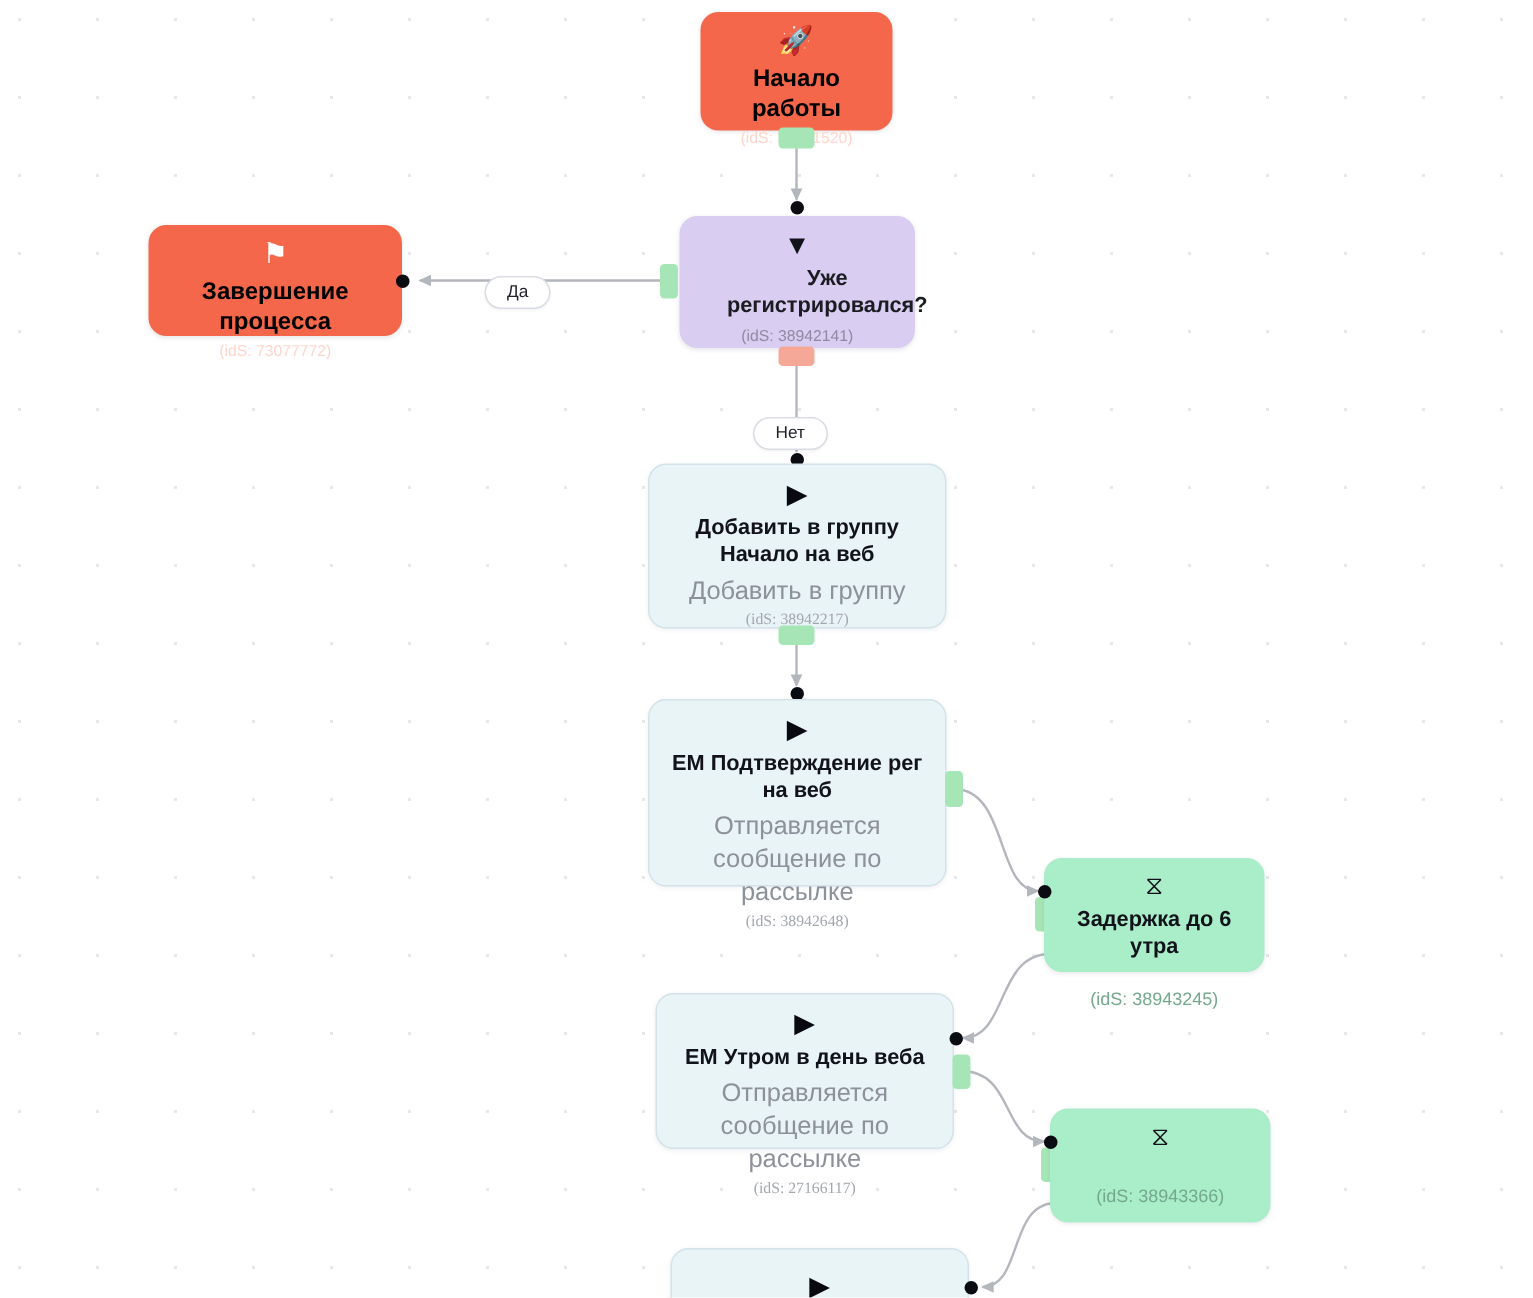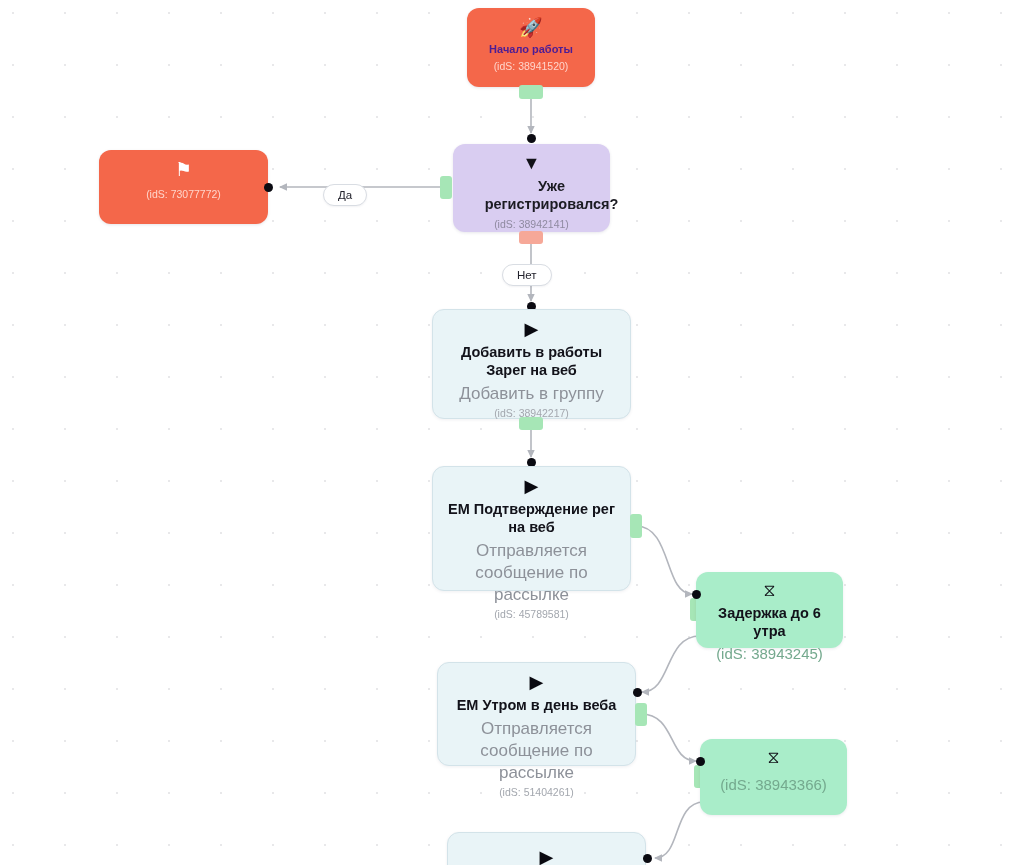--- a/index.html
+++ b/index.html
@@ -40,51 +40,51 @@
   }
   .node .nid{
     line-height:1.3;
   }
 
   
   .n-orange{
     background:#f4674a;
     box-shadow:0 1px 3px rgba(60,60,90,.13);
   }
-  .n-orange .ntitle{color:#4c1d95;font-size:11px;}
+  .n-orange .ntitle{color:#000000;font-size:16px;}
   .n-orange .nid{color:#ffd5cb;font-size:10.5px;margin-top:3px;}
   .n-orange .nicon{color:#ffffff;font-size:19px;}
 
   
   .n-purple{
     background:#d9cdf1;
     box-shadow:0 1px 3px rgba(60,60,90,.12);
   }
   .n-purple .ntitle{color:#1b1b22;font-size:14.5px;margin-left:40px;}
   .n-purple .nid{color:#8f8aa0;font-size:10.5px;margin-top:4px;}
   .n-purple .nicon{color:#111118;font-size:18px;}
 
   
   .n-blue{
     background:#e9f4f7;
     border:1px solid #d3e3e9;
     box-shadow:0 1px 3px rgba(60,60,90,.08);
   }
   .n-blue .ntitle{color:#12121a;font-size:14.5px;}
   .n-blue .nsub{color:#8d9199;font-size:17px;margin-top:3px;}
-  .n-blue .nid{color:#a3a7ae;font-size:10.5px;margin-top:2px;}
+  .n-blue .nid{color:#a3a7ae;font-size:10.5px;margin-top:2px;font-family:Liberation Serif, serif;}
   .n-blue .nicon{color:#090910;font-size:18px;}
 
   
   .n-green{
     background:#a9edc9;
     box-shadow:0 1px 3px rgba(60,60,90,.1);
   }
   .n-green .ntitle{color:#12121a;font-size:14.5px;}
-  .n-green .nid{color:#74a98e;font-size:15px;margin-top:3px;}
+  .n-green .nid{color:#74a98e;font-size:12px;margin-top:18px;}
   .n-green .nicon{color:#111118;font-size:17px;}
 
   
   .handle{position:absolute;border-radius:3px;}
   .h-green{background:#a6e6b6;}
   .h-pink{background:#f6a898;}
   .h-dot{position:absolute;width:9px;height:9px;border-radius:50%;background:#0b0b12;}
 
   
   .elabel{
@@ -130,67 +130,68 @@
 
   <div class="node n-orange" style="left:467px;top:8px;width:128px;height:79px;">
     <span class="nicon">🚀</span>
     <span class="ntitle">Начало работы</span>
     <span class="nid">(idS: 38941520)</span>
   </div>
   <div class="handle h-green" style="left:519px;top:85px;width:24px;height:14px;"></div>
 
   <div class="node n-orange" style="left:99px;top:150px;width:169px;height:74px;">
     <span class="nicon">⚑</span>
+    <span class="ntitle">Завершение процесса</span>
     <span class="nid">(idS: 73077772)</span>
   </div>
   <div class="h-dot" style="left:264px;top:183px;"></div>
 
   <div class="h-dot" style="left:527px;top:134px;"></div>
   <div class="node n-purple" style="left:453px;top:144px;width:157px;height:88px;">
     <span class="nicon">▼</span>
     <span class="ntitle">Уже регистрировался?</span>
     <span class="nid">(idS: 38942141)</span>
   </div>
   <div class="handle h-green" style="left:440px;top:176px;width:12px;height:23px;"></div>
   <div class="handle h-pink" style="left:519px;top:231px;width:24px;height:13px;"></div>
 
   <div class="elabel" style="left:323px;top:184px;">Да</div>
-  <div class="elabel" style="left:502px;top:264px;">Нет</div>
+  <div class="elabel" style="left:502px;top:278px;">Нет</div>
 
   <div class="h-dot" style="left:527px;top:302px;"></div>
   <div class="node n-blue" style="left:432px;top:309px;width:199px;height:110px;">
     <span class="nicon">▶</span>
-    <span class="ntitle">Добавить в работы Зарег на веб</span>
+    <span class="ntitle">Добавить в группу Начало на веб</span>
     <span class="nsub">Добавить в группу</span>
     <span class="nid">(idS: 38942217)</span>
   </div>
   <div class="handle h-green" style="left:519px;top:417px;width:24px;height:13px;"></div>
 
   <div class="h-dot" style="left:527px;top:458px;"></div>
   <div class="node n-blue" style="left:432px;top:466px;width:199px;height:125px;">
     <span class="nicon">▶</span>
     <span class="ntitle">ЕМ Подтверждение рег на веб</span>
     <span class="nsub">Отправляется сообщение по рассылке</span>
-    <span class="nid">(idS: 45789581)</span>
+    <span class="nid">(idS: 38942648)</span>
   </div>
   <div class="handle h-green" style="left:630px;top:514px;width:12px;height:24px;"></div>
 
   <div class="handle h-green" style="left:690px;top:598px;width:12px;height:23px;"></div>
   <div class="node n-green" style="left:696px;top:572px;width:147px;height:76px;">
     <span class="nicon">⧖</span>
     <span class="ntitle">Задержка до 6 утра</span>
     <span class="nid">(idS: 38943245)</span>
   </div>
   <div class="h-dot" style="left:692px;top:590px;"></div>
 
   <div class="node n-blue" style="left:437px;top:662px;width:199px;height:104px;">
     <span class="nicon">▶</span>
     <span class="ntitle">ЕМ Утром в день веба</span>
     <span class="nsub">Отправляется сообщение по рассылке</span>
-    <span class="nid">(idS: 51404261)</span>
+    <span class="nid">(idS: 27166117)</span>
   </div>
   <div class="h-dot" style="left:633px;top:688px;"></div>
   <div class="handle h-green" style="left:635px;top:703px;width:12px;height:23px;"></div>
 
   <div class="handle h-green" style="left:694px;top:765px;width:12px;height:23px;"></div>
   <div class="node n-green" style="left:700px;top:739px;width:147px;height:76px;">
     <span class="nicon">⧖</span>
     <span class="nid">(idS: 38943366)</span>
   </div>
   <div class="h-dot" style="left:696px;top:757px;"></div>

